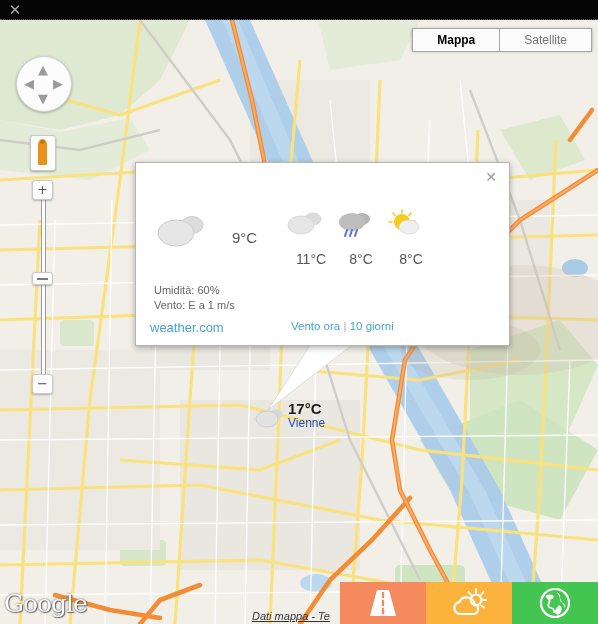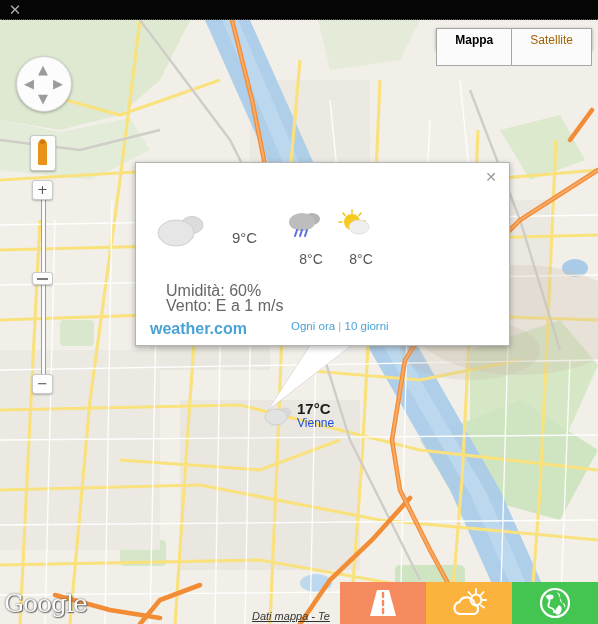--- a/index.html
+++ b/index.html
@@ -41,24 +41,24 @@
       text-align:center;cursor:pointer;box-sizing:border-box;font-family:"DejaVu Sans",sans-serif;}
   .zbtn.plus{top:0;}
   .zbtn.minus{top:194px;}
   .zhandle{position:absolute;left:0;top:92px;width:21px;height:13px;background:#fdfdfd;border:1px solid #c9c9c9;
       border-radius:3px;box-shadow:0 1px 2px rgba(0,0,0,.25);cursor:pointer;box-sizing:border-box;}
   .zhandle i{position:absolute;left:4px;top:5px;width:11px;height:2px;background:#7a7a7a;display:block;}
 
   
   #maptype{position:absolute;right:6px;top:8px;height:22px;display:flex;z-index:30;
       box-shadow:0 1px 3px rgba(0,0,0,.35);}
-  #maptype div{padding:0 18px;height:38px;line-height:22px;font-size:12px;background:#fbfbfb;
+  #maptype div{padding:0 24px;height:24px;line-height:22px;font-size:12px;background:#fbfbfb;
       border:1px solid #a6a6a6;box-sizing:border-box;cursor:pointer;color:#222;}
   #maptype .sel{font-weight:bold;color:#000;}
-  #maptype .second{border-left:none;color:#a16207;}
+  #maptype .second{border-left:none;color:#737373;}
 
   
   #glogo{position:absolute;left:4px;bottom:8px;z-index:25;font-size:25px;line-height:25px;
      font-family:"DejaVu Serif",serif;color:#fbfbfb;letter-spacing:-1px;
      text-shadow:0 0 2px rgba(60,60,60,.95),1px 1px 1px rgba(90,90,90,.8);}
   #attrib{position:absolute;left:252px;bottom:2px;z-index:25;font-size:11px;color:#333;}
   #attrib span{text-decoration:underline;font-style:italic;}
 
   
   #layerbar{position:absolute;right:0;bottom:0;height:42px;display:flex;z-index:40;}
@@ -66,32 +66,32 @@
 
   
   #popup{position:absolute;left:135px;top:142px;width:373px;height:182px;background:#fff;
       border:1px solid #b4b4b4;box-shadow:0 2px 6px rgba(0,0,0,.30);z-index:50;}
   #popup .pclose{position:absolute;right:10px;top:6px;width:16px;height:16px;color:#9a9a9a;
       font-size:14px;line-height:16px;text-align:center;cursor:pointer;font-family:"DejaVu Sans",sans-serif;}
   #ptail{position:absolute;z-index:49;}
 
   .cur-ico{position:absolute;left:20px;top:48px;}
   .cur-temp{position:absolute;left:96px;top:66px;font-size:15px;color:#555;text-align:center;}
-  .meta{position:absolute;left:30px;top:120px;font-size:16px;color:#666;line-height:15px;}
-  .wlink{position:absolute;left:14px;top:157px;font-size:16px;color:#4aa3d4;cursor:pointer;font-weight:bold;}
+  .meta{position:absolute;left:18px;top:120px;font-size:11px;color:#666;line-height:15px;}
+  .wlink{position:absolute;left:14px;top:157px;font-size:13px;color:#4aa3d4;cursor:pointer;}
   .flinks{position:absolute;left:155px;top:157px;font-size:11.5px;color:#4aa3d4;}
   .flinks span{cursor:pointer;}
   .flinks .sep{color:#aaa;cursor:default;}
 
   .fcast{position:absolute;left:150px;top:46px;display:flex;}
   .fcol{width:50px;text-align:center;}
   .fcol .ft{margin-top:14px;font-size:14px;color:#555;}
 
   
-  #marker{position:absolute;left:264px;top:381px;z-index:45;display:flex;align-items:center;}
+  #marker{position:absolute;left:255px;top:381px;z-index:45;display:flex;align-items:flex-end;}
   #marker .mtemp{font-size:15px;font-weight:bold;color:#1a1a1a;line-height:15px;}
   #marker .mname{font-size:12px;color:#1d4ed8;line-height:14px;}
   #marker .mtxt{margin-left:3px;}
 </style>
 </head>
 <body>
 
 <div id="app">
 
   <div id="titlebar">
@@ -243,20 +243,29 @@
 
       <svg class="cur-ico" width="52" height="40" viewBox="0 0 52 40">
         <ellipse cx="36" cy="14" rx="11" ry="8.5" fill="#dcdcdc"></ellipse>
         <ellipse cx="36" cy="14" rx="11" ry="8.5" fill="none" stroke="#cfcfcf" stroke-width="1"></ellipse>
         <ellipse cx="20" cy="22" rx="18" ry="13" fill="#e6e6e6"></ellipse>
         <ellipse cx="20" cy="22" rx="18" ry="13" fill="none" stroke="#cfcfcf" stroke-width="1"></ellipse>
       </svg>
       <div class="cur-temp">9°C</div>
 
       <div class="fcast">
+        <div class="fcol">
+          <svg width="40" height="28" viewBox="0 0 40 28">
+            <ellipse cx="27" cy="10" rx="8" ry="6" fill="#dcdcdc"></ellipse>
+            <ellipse cx="27" cy="10" rx="8" ry="6" fill="none" stroke="#d0d0d0" stroke-width="0.8"></ellipse>
+            <ellipse cx="15" cy="16" rx="13" ry="9" fill="#e6e6e6"></ellipse>
+            <ellipse cx="15" cy="16" rx="13" ry="9" fill="none" stroke="#d0d0d0" stroke-width="0.8"></ellipse>
+          </svg>
+          <div class="ft">11°C</div>
+        </div>
         <div class="fcol">
           <svg width="40" height="28" viewBox="0 0 40 28">
             <ellipse cx="26" cy="10" rx="8" ry="6" fill="#b4b4b4"></ellipse>
             <ellipse cx="16" cy="13" rx="13" ry="9" fill="#bdbdbd"></ellipse>
             <g stroke="#5b6fe0" stroke-width="2" stroke-linecap="round">
               <path d="M11 21 L9 27"></path>
                 <path d="M16 21 L14 27"></path>
                 <path d="M21 21 L19 27"></path>
             </g>
           </svg>
@@ -280,21 +289,21 @@
       </div>
 
       <div class="meta">
         <div>Umidità: 60%</div>
         <div>Vento: E a 1 m/s</div>
       </div>
 
       <div class="wlink">weather.com</div>
 
       <div class="flinks">
-        <span>Ogni ora</span>
+        <span>Vento ora</span>
         <span class="sep">|</span>
         <span>10 giorni</span>
       </div>
     </div>
 
     <div id="layerbar">
       <div class="layerbtn" style="background:#f58a5e;">
         <svg width="34" height="30" viewBox="0 0 34 30">
           <polygon points="11,2 23,2 30,28 4,28" fill="#ffffff"></polygon>
           <g stroke="#f58a5e" stroke-width="2.4" stroke-linecap="round">

